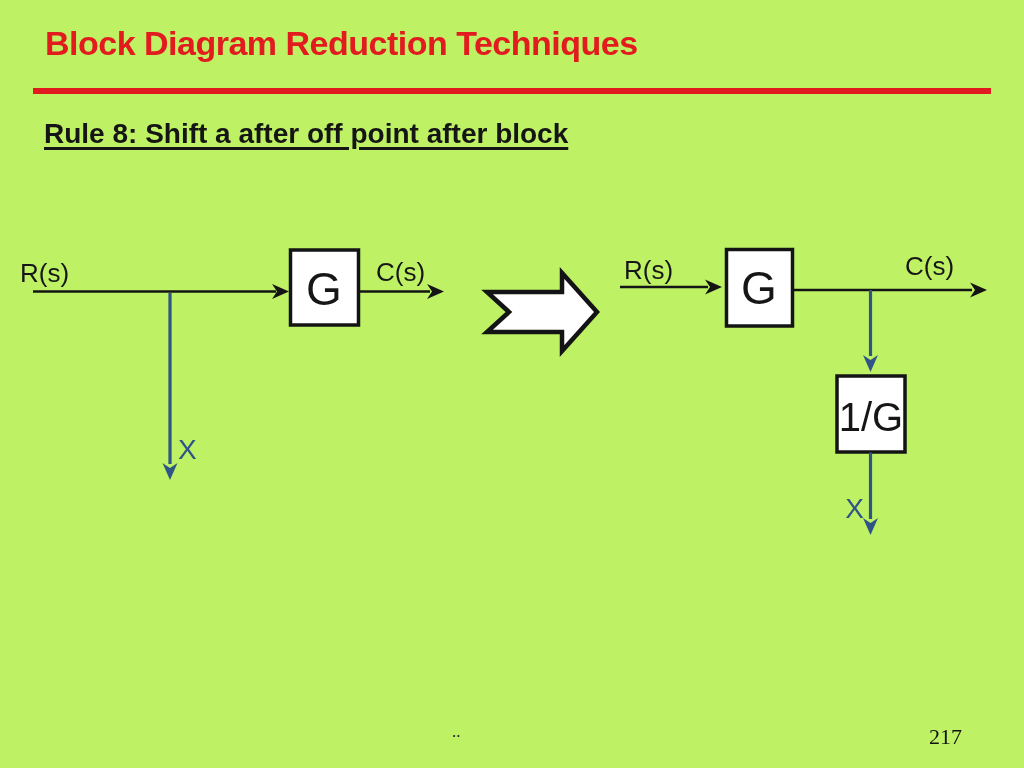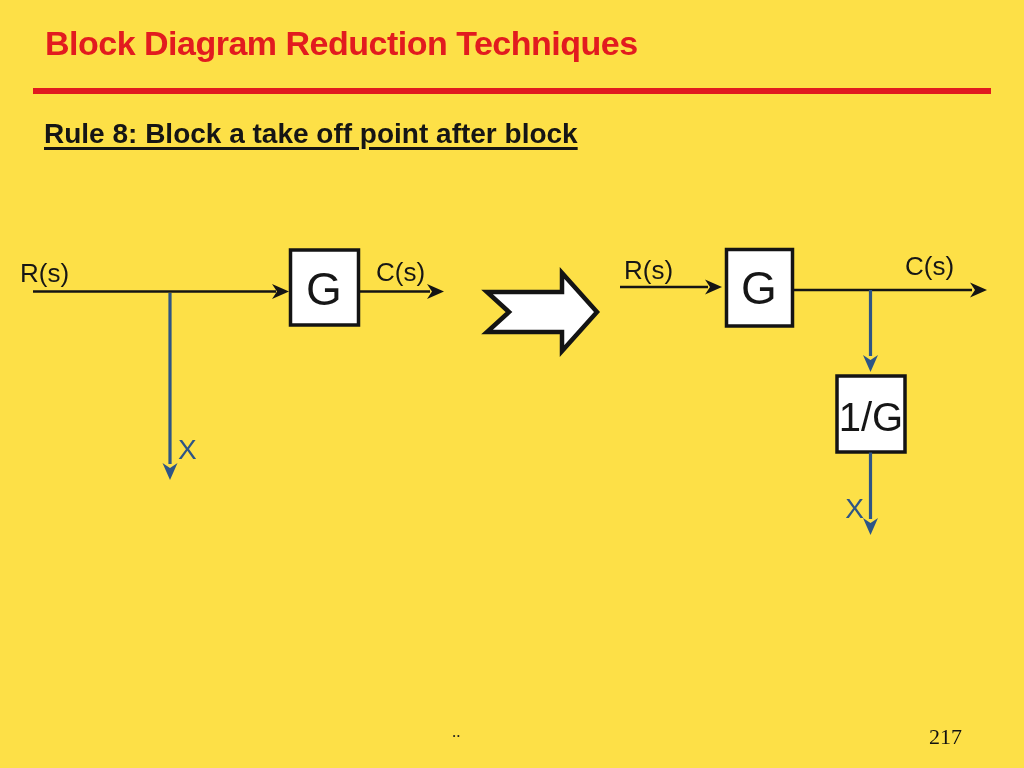--- a/index.html
+++ b/index.html
@@ -1,17 +1,17 @@
 <!DOCTYPE html>
 <html style="--title-red: #e21b1f; --divider-red: #e01a1f; --diagram-blue: #2e5586; --line-black: #141414;"><head>
 <meta charset="utf-8">
 <style>
   html,body { margin:0; padding:0; background:#ffffff; }
   .slide {
-    position:relative; width:1024px; height:768px; background:#fde047;
+    position:relative; width:1024px; height:768px; background:#bef264;
     overflow:hidden; font-family:"Liberation Sans", sans-serif;
   }
   .title {
     position:absolute; left:45px; top:24px; margin:0;
     font-size:34px; font-weight:bold; letter-spacing:-0.5px;
     color:var(--title-red); white-space:nowrap;
   }
   .divider {
     position:absolute; left:33px; top:88px; width:958px; height:6px;
     background:var(--divider-red);
@@ -44,21 +44,21 @@
 </style>
 </head>
 <body>
 
 <div class="slide">
 
   <h1 class="title">Block Diagram Reduction Techniques</h1>
 
   <div class="divider"></div>
 
-  <h2 class="rule-heading">Rule 8: Block a take off point after block</h2>
+  <h2 class="rule-heading">Rule 8: Shift a after off point after block</h2>
 
   <svg class="diagram-layer" width="1024" height="330" viewBox="0 230 1024 330">
 
     <g>
       <text class="lbl" x="20" y="282">R(s)</text>
 
       <path class="sig-line" d="M33,291.5 H276"></path>
       <polygon class="sig-head" points="289,291.5 272,284 277,291.5 272,299"></polygon>
 
       <rect class="blk-box" x="290.5" y="250" width="68" height="75"></rect>

